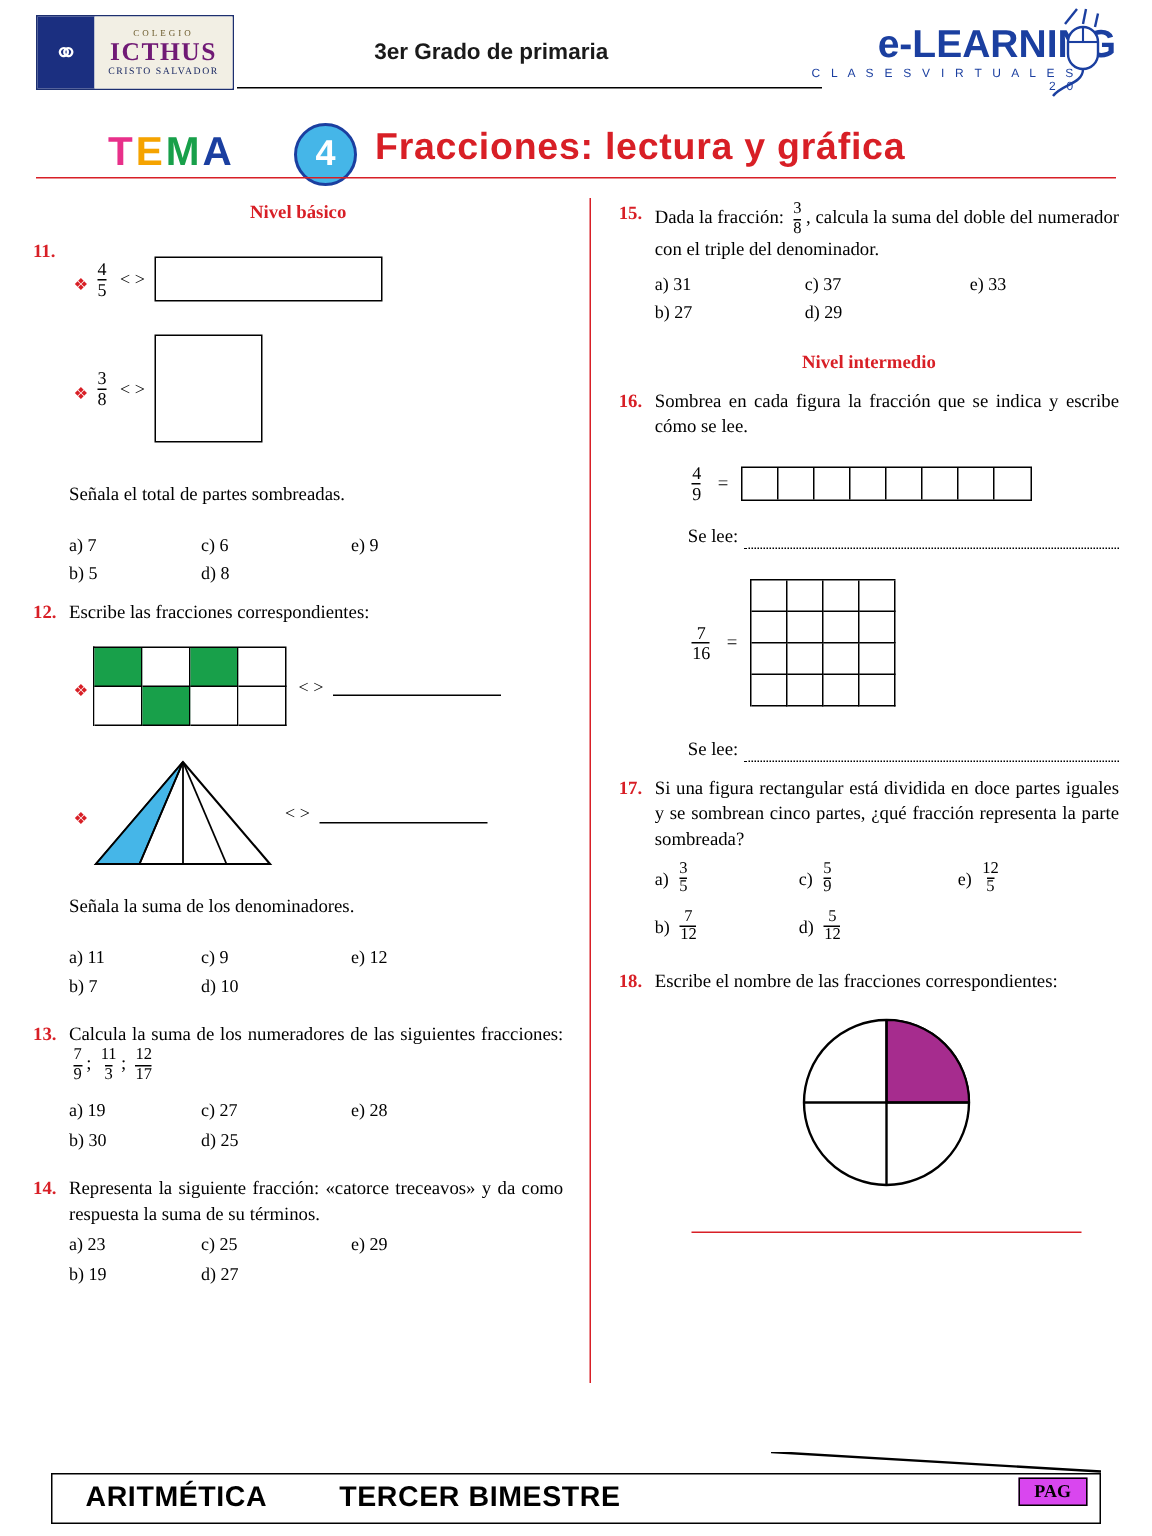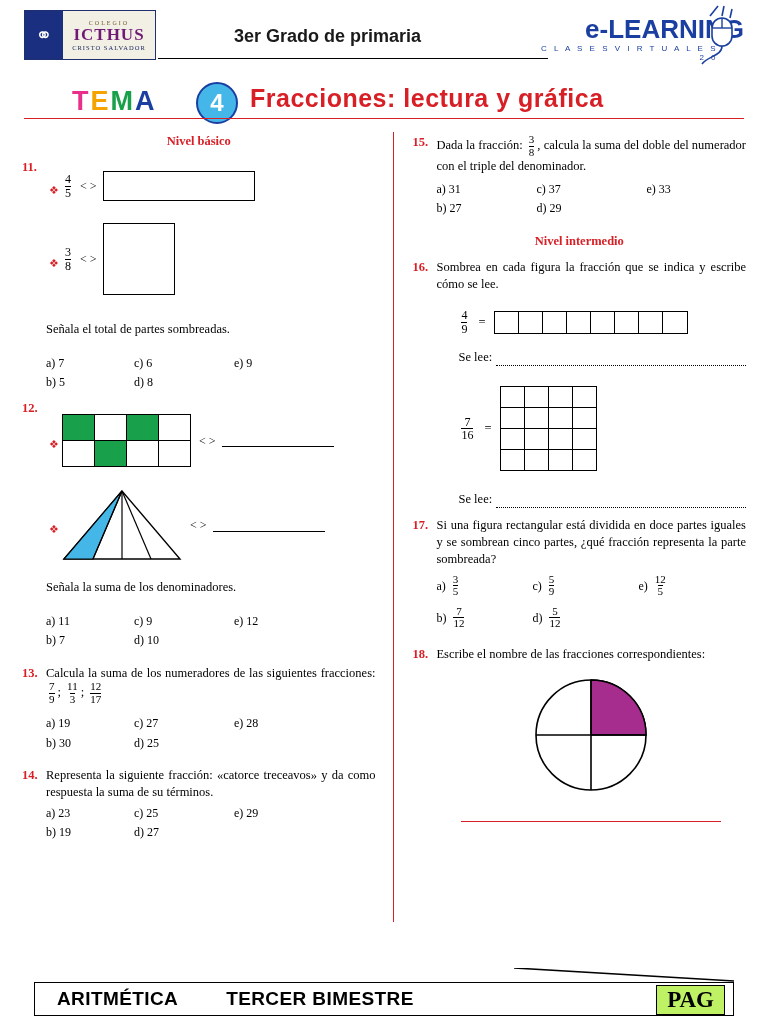--- a/index.html
+++ b/index.html
@@ -75,21 +75,21 @@
   .logo-sub {
     font-size: 6.5px;
     letter-spacing: 1px;
     color: #13225e;
     margin-top: 1px;
   }
   .header-title {
     flex: 1;
     text-align: center;
     font-family: "Liberation Sans", sans-serif;
-    font-size: 18px;
+    font-size: 15px;
     font-weight: bold;
     color: #1a1a1a;
     margin-top: 16px;
     padding-right: 30px;
   }
   .elearning {
     width: 215px;
     position: relative;
     text-align: right;
     padding-top: 6px;
@@ -402,22 +402,22 @@
     text-align: right;
   }
   .footer-pag {
     position: absolute;
     right: 8px;
     top: 2px;
     border: 1.5px solid #000;
     padding: 1px 10px;
     font-family: "Liberation Serif", serif;
     font-weight: bold;
-    font-size: 23px;
-    background: #bef264;
+    font-size: 12px;
+    background: #d946ef;
   }
   .footer-slant {
     position: absolute;
     right: 34px;
     bottom: 42px;
     width: 220px;
     height: 14px;
   }
 </style>
 </head>
@@ -497,20 +497,21 @@
             <span class="opt">b) 5</span>
             <span class="opt">d) 8</span>
             <span></span>
           </div>
         </div>
       </div>
 
       <div class="q">
         <div class="q-num">12.</div>
         <div class="q-body">
+          <div>Escribe las fracciones correspondientes:</div>
 
           <div class="row" style="margin-top:14px;">
             <div class="bullet">❖</div>
             <span>
               <span class="sq-grid" style="grid-template-columns:repeat(4,32px); grid-template-rows:repeat(2,26px);">
                 <span class="sq-cell" style="background:#18a04a;"></span>
                 <span class="sq-cell" style="background:#fff;"></span>
                 <span class="sq-cell" style="background:#18a04a;"></span>
                 <span class="sq-cell" style="background:#fff;"></span>
                 <span class="sq-cell" style="background:#fff;"></span>

